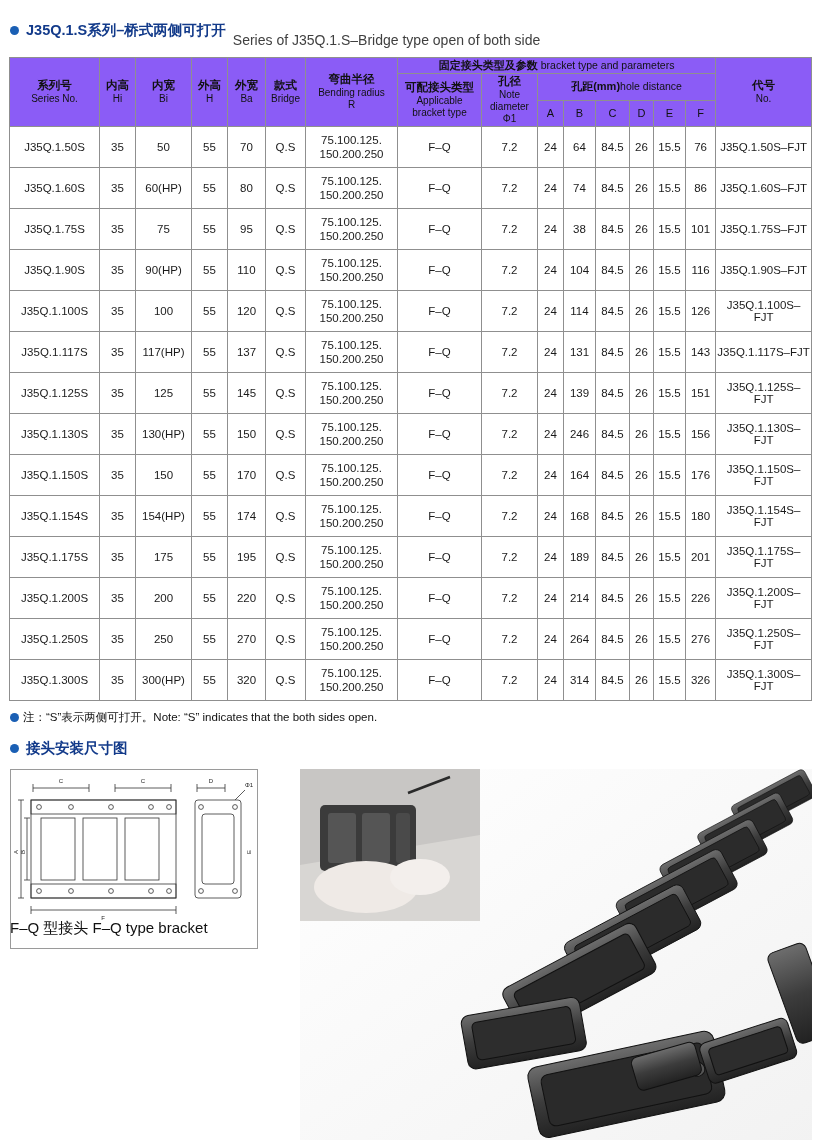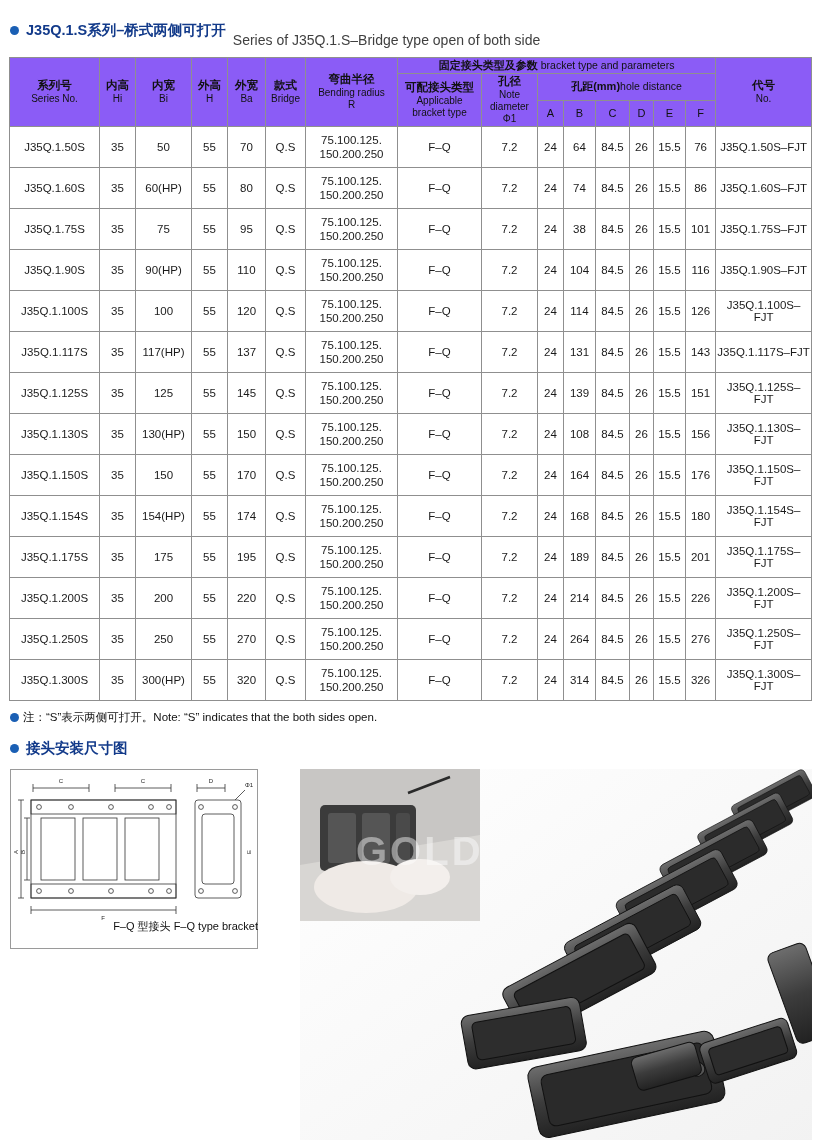--- a/index.html
+++ b/index.html
@@ -113,22 +113,22 @@
     height: 180px;
     border: 1px solid #9a9a9a;
     background: #fff;
     box-sizing: border-box;
   }
   .drawing-caption {
     position: absolute;
     left: 10px;
     top: 150px;
     width: 248px;
-    text-align: right;
-    font-size: 11px;
+    text-align: left;
+    font-size: 15px;
     color: #111;
   }
   .photo-big {
     position: absolute;
     left: 300px;
     top: 0px;
     width: 512px;
     height: 382px;
     overflow: hidden;
   }
@@ -369,21 +369,21 @@
             <td class="series">J35Q.1.130S</td>
             <td>35</td>
             <td>130(HP)</td>
             <td>55</td>
             <td>150</td>
             <td>Q.S</td>
             <td class="bend">75.100.125.<br>150.200.250</td>
             <td>F–Q</td>
             <td>7.2</td>
             <td>24</td>
-            <td>108</td>
+            <td>246</td>
             <td>84.5</td>
             <td>26</td>
             <td>15.5</td>
             <td>156</td>
             <td class="code">J35Q.1.130S–FJT</td>
           </tr>
           <tr>
             <td class="series">J35Q.1.150S</td>
             <td>35</td>
             <td>150</td>
@@ -649,16 +649,15 @@
             <g transform="translate(330,290) rotate(-16)">
               <rect x="0" y="0" width="66" height="34" rx="6" fill="url(#gmet)"></rect>
             </g>
             <g transform="translate(466,186) rotate(-20)">
               <rect x="0" y="0" width="40" height="96" rx="7" fill="url(#gmet)"></rect>
             </g>
           </g>
         </g>
       </svg>
     </div>
-    <div class="watermark">GOLD</div>
   </div>
 
 </div>
 
 </body></html>

